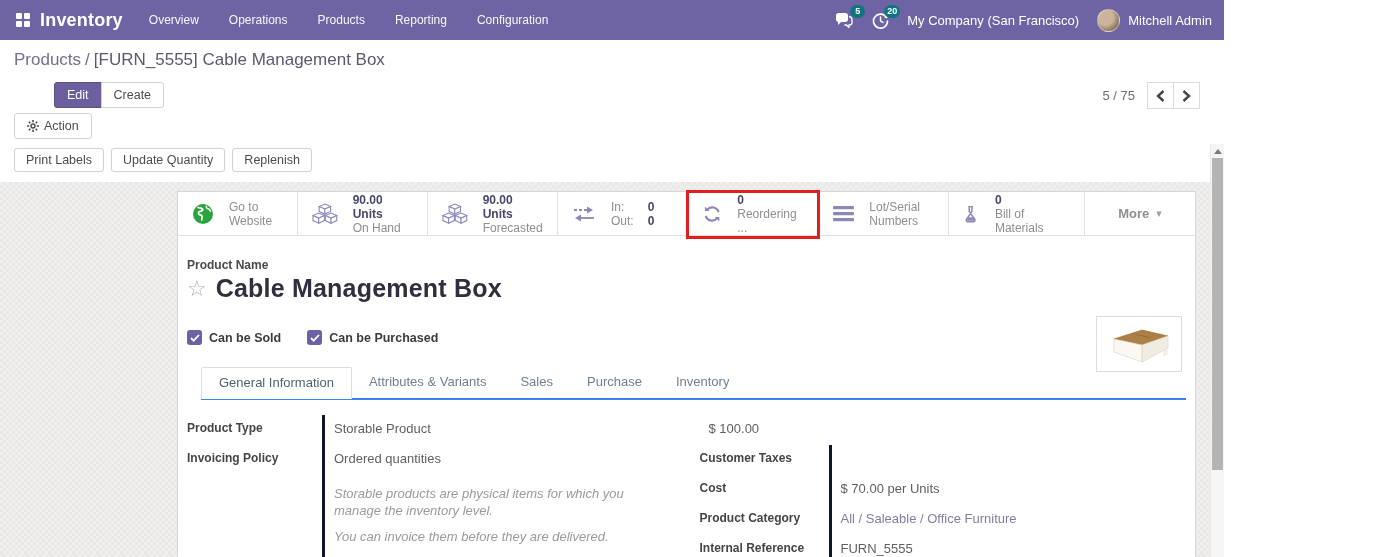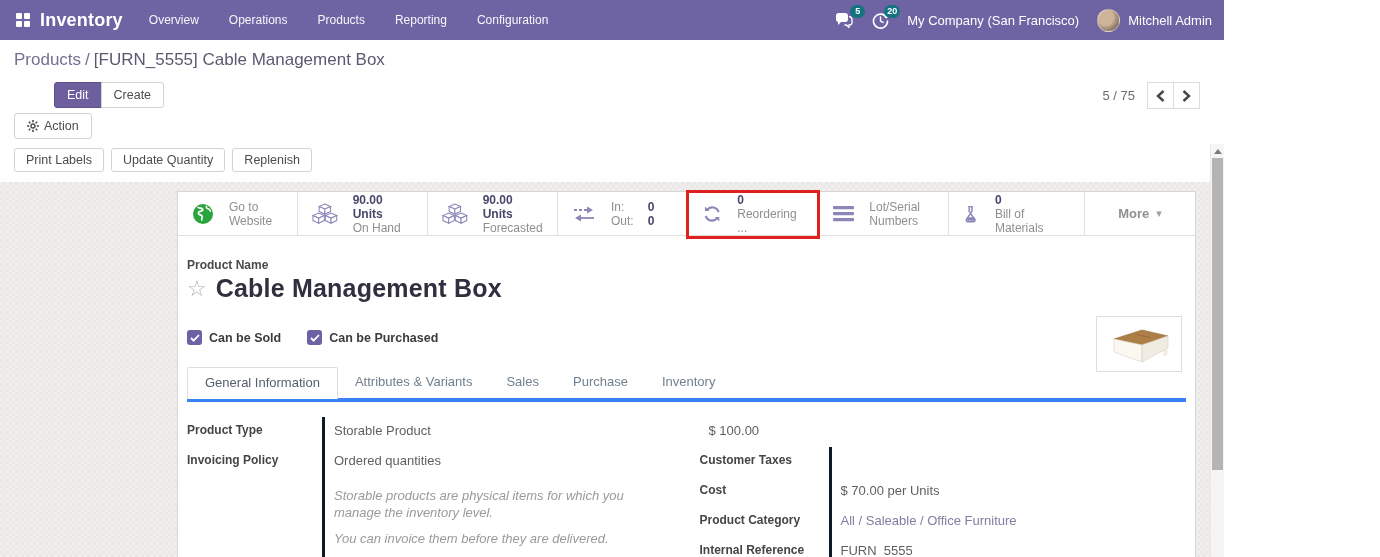--- a/index.html
+++ b/index.html
@@ -70,21 +70,21 @@
   .star-icon { font-size:22px; color:#b3b3b3; cursor:pointer; line-height:22px; }
   .product-title { font-size:25px; font-weight:700; color:#2f2f3f; margin-left:9px; letter-spacing:.2px; }
   .image-thumb { position:absolute; right:13px; top:58px; width:86px; height:56px; border:1px solid #ddd; background:#fff; display:flex; align-items:center; justify-content:center; cursor:pointer; }
 
   .checkbox-row { display:flex; gap:26px; margin-top:27px; }
   .checkbox-item { display:flex; align-items:center; gap:7px; cursor:pointer; }
   .checkbox { width:15px; height:15px; border-radius:3px; background:#6d60a5; display:flex; align-items:center; justify-content:center; }
   .checkbox-label { font-size:12.5px; font-weight:700; color:#3c3c3c; }
 
   
-  .tabs { display:flex; margin-top:21px; border-bottom:4px solid #3b82f6; padding:0 0; }
+  .tabs { display:flex; margin-top:21px; border-bottom:2px solid #3b82f6; padding:0 0;margin-left:14px; }
   .tab { font-size:13px; color:#71808f; padding:7px 17px 8px 17px; cursor:pointer; position:relative; top:1px; }
   .tab.active { background:#fff; border:1px solid #dfdddb; border-bottom:1px solid #fff; border-radius:2px 2px 0 0; color:#55606b; }
 
   
   .form-area { display:flex; gap:26px; margin-top:15px; }
   .form-col { flex:1; }
   .field-row { display:flex; min-height:30px; }
   .field-row .f-label { width:138px; flex:0 0 138px; font-size:12px; font-weight:700; color:#454545; padding:6px 0 6px 0; border-right:3px solid #0f172a; }
   .form-col.right .f-label { width:132px; flex:0 0 132px; }
   .field-row .f-value { font-size:13px; color:#5f5f5f; padding:6px 0 6px 9px; }

